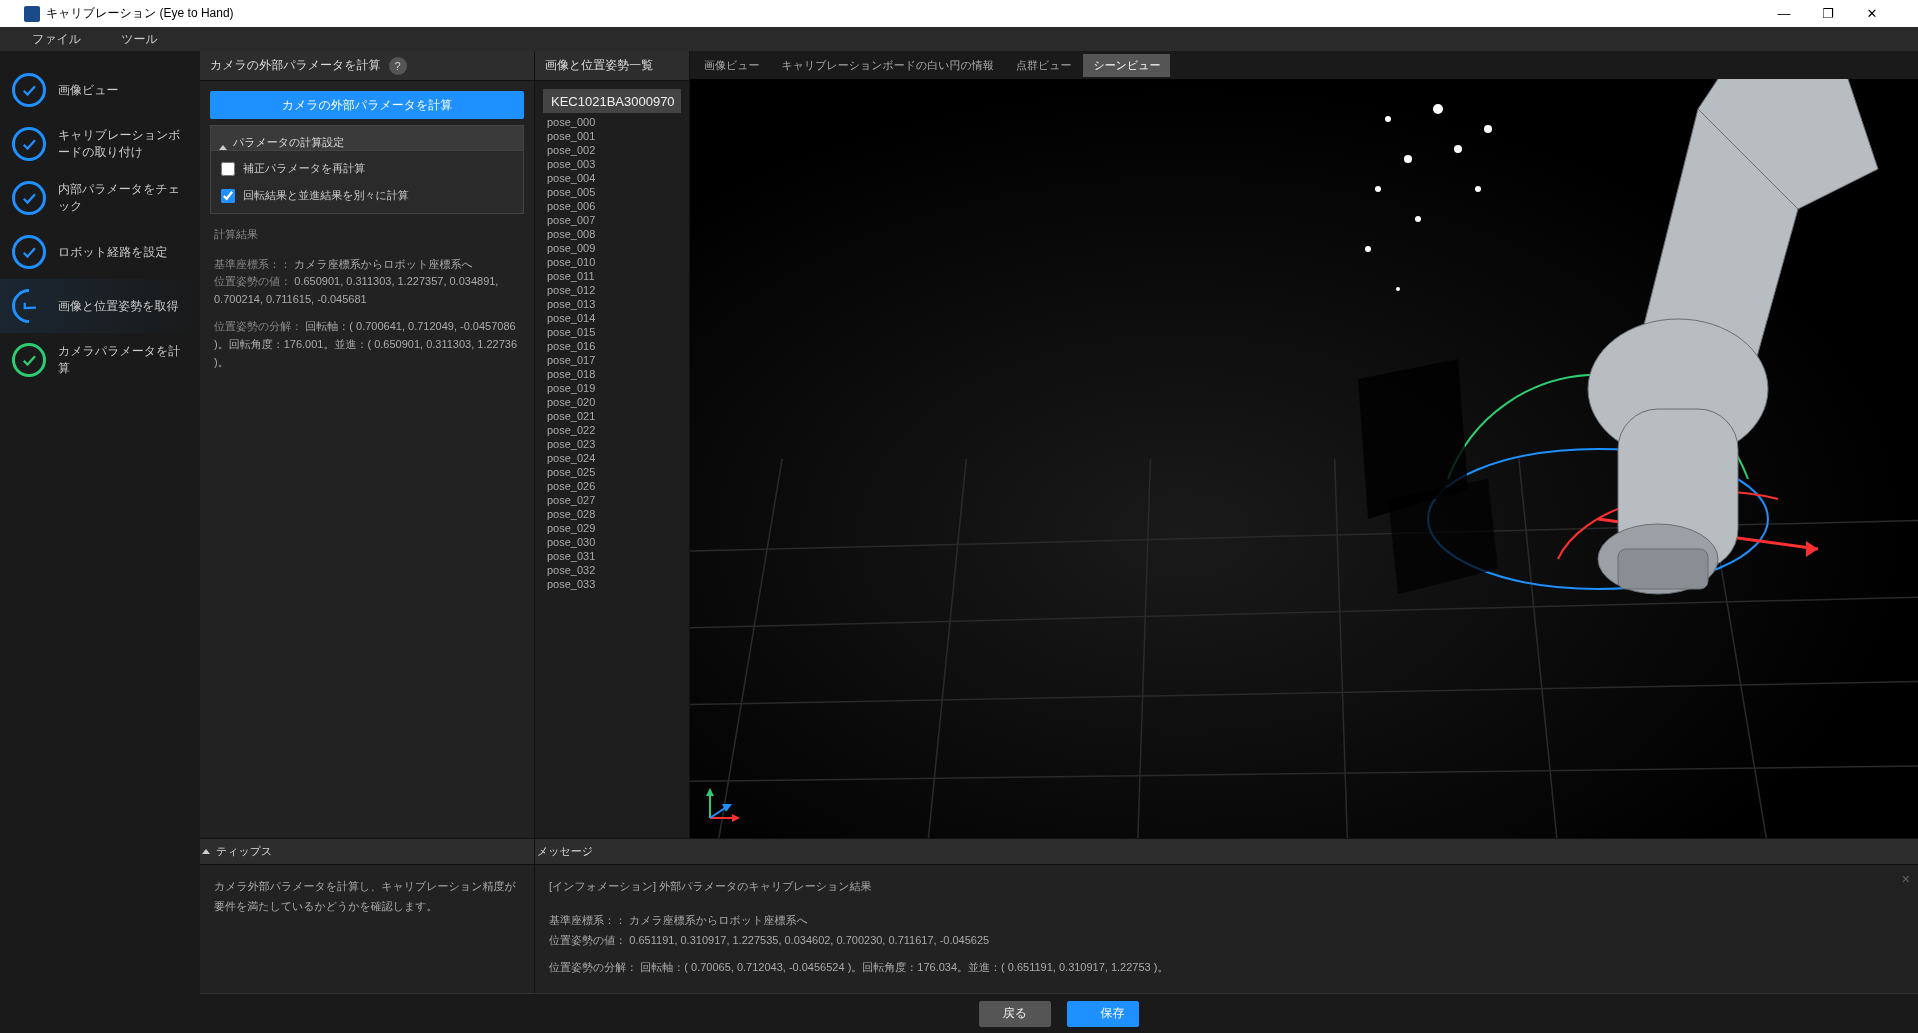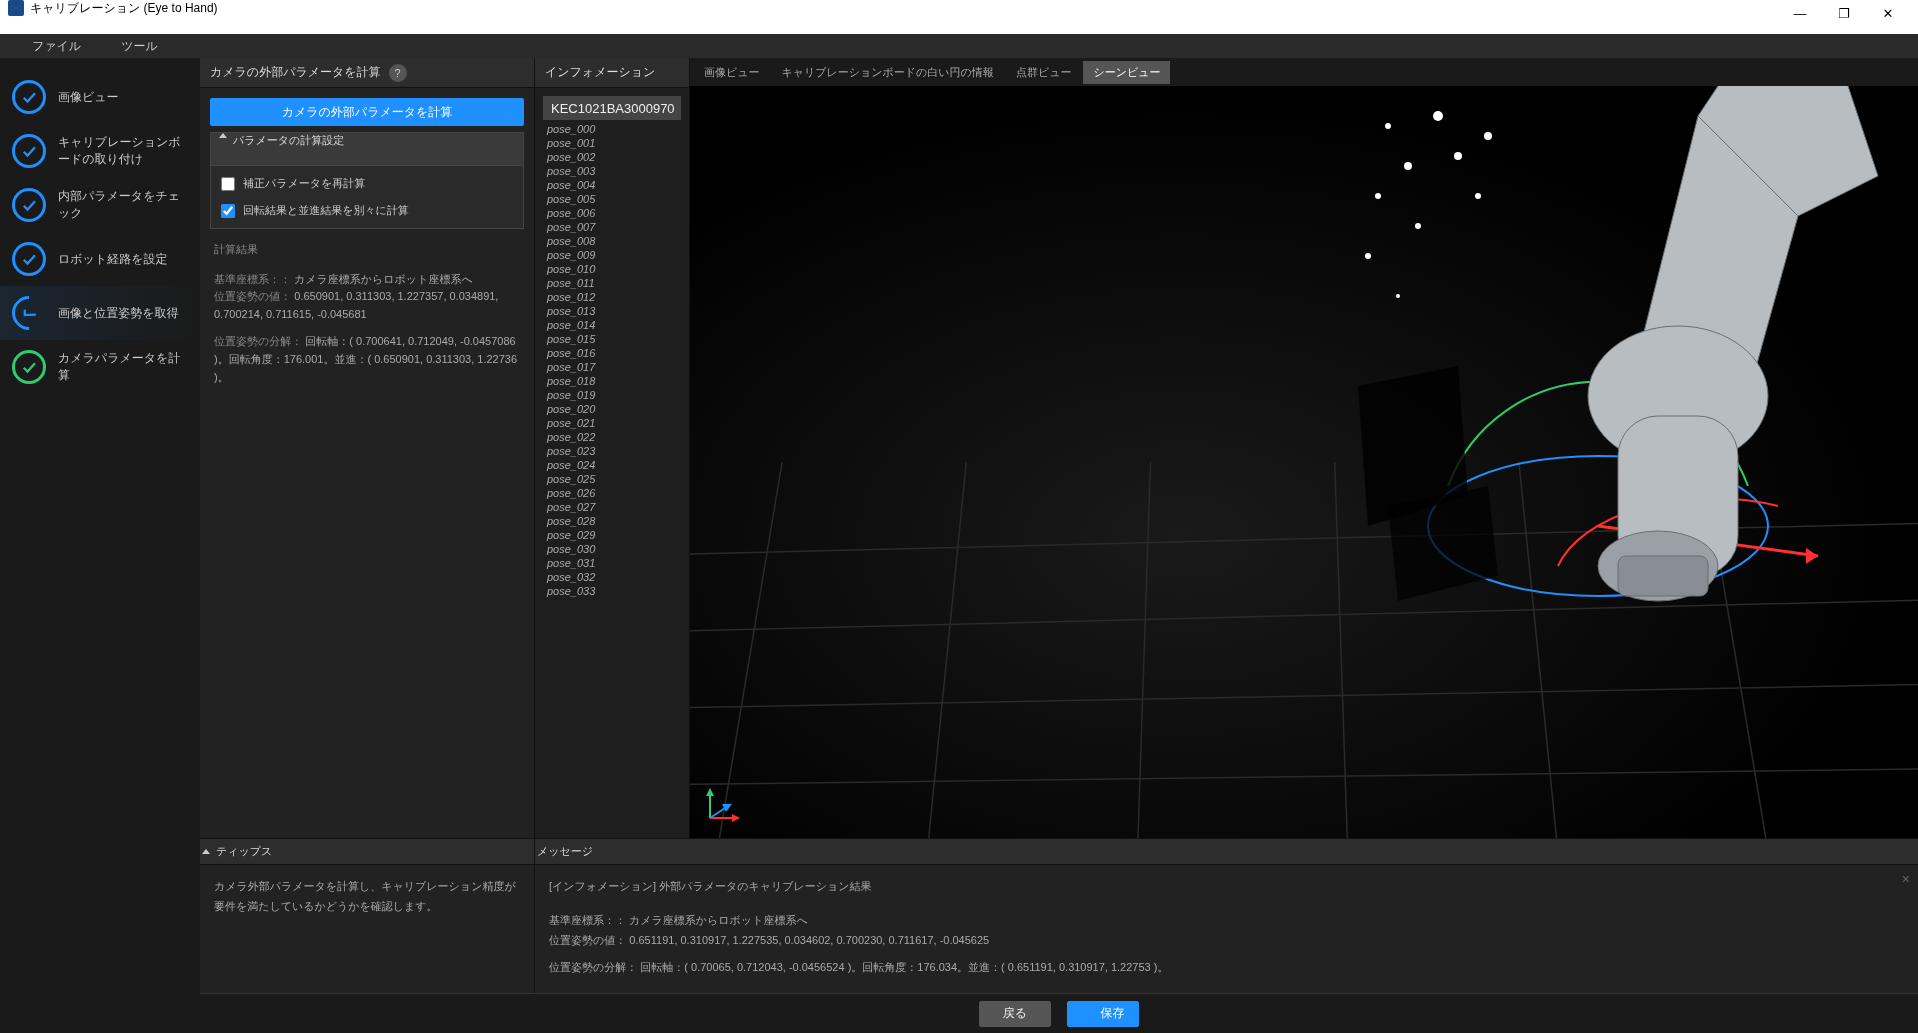--- a/index.html
+++ b/index.html
@@ -1,17 +1,17 @@
 <!DOCTYPE html>
 <html><head>
 <meta charset="utf-8">
 <style>
 * { margin: 0; padding: 0; box-sizing: border-box; font-family: "Meiryo UI", "Segoe UI", sans-serif; }
 body { background: #1a1a1a; color: #ccc; width: 1918px; height: 1033px; overflow: hidden; display: flex; flex-direction: column; }
-.titlebar { background: #fff; color: #000; height: 34px; display: flex; padding: 0 8px; font-size: 12px; }
+.titlebar { background: #fff; color: #000; height: 27px; display: flex; align-items: center; padding: 0 24px; font-size: 12px; }
 .titlebar .icon { width: 16px; height: 16px; background: #1a4a8a; margin-right: 6px; border-radius: 2px; }
 .titlebar .spacer { flex: 1; }
 .titlebar .winbtn { width: 44px; height: 26px; display: flex; align-items: center; justify-content: center; font-size: 13px; cursor: pointer; }
 .menubar { background: #2a2a2a; color: #ccc; height: 24px; display: flex; align-items: center; padding: 0 8px; font-size: 12px; gap: 16px; }
 .menubar span { cursor: pointer; margin-left: 24px; }
 .main { flex: 1; display: flex; min-height: 0; }
 .sidebar { width: 200px; background: #1a1a1a; padding-top: 12px; }
 .step { display: flex; align-items: center; padding: 10px 12px; font-size: 12px; gap: 12px; cursor: pointer; }
 .step .ring { width: 34px; height: 34px; border: 3px solid #1e90ff; border-radius: 50%; display: flex; align-items: center; justify-content: center; flex-shrink: 0; }
 .step.active { background: linear-gradient(to right, rgba(30,144,255,0.1), transparent); }
@@ -19,30 +19,30 @@
 .step.done .ring { border-color: #2ecc71; }
 .step .ring svg { width: 18px; height: 18px; stroke: #1e90ff; }
 .step.done .ring svg { stroke: #2ecc71; }
 .step.partial .ring { border-top-color: transparent; border-right-color: transparent; transform: rotate(45deg); }
 .center { flex: 1; display: flex; flex-direction: column; min-width: 0; }
 .upper { flex: 1; display: flex; min-height: 0; }
 .paramcol { width: 335px; background: #222; display: flex; flex-direction: column; border-right: 1px solid #111; }
 .panelhead { height: 30px; background: #2d2d2d; padding: 0 10px; display: flex; align-items: center; font-size: 12px; color: #ddd; gap: 8px; border-bottom: 1px solid #111; }
 .helpbtn { width: 18px; height: 18px; background: #555; border-radius: 50%; display: flex; align-items: center; justify-content: center; font-size: 11px; color: #ccc; cursor: pointer; }
 .bluebtn { margin: 10px 10px 6px 10px; background: #1e90ff; color: #fff; height: 28px; display: flex; align-items: center; justify-content: center; font-size: 12px; cursor: pointer; border-radius: 2px; }
-.collapsehdr { margin: 0 10px; background: #3a3a3a; height: 34px; display: flex; align-items: flex-start; padding: 0 8px; font-size: 11px; color: #ddd; cursor: pointer; gap: 6px; border: 1px solid #444; }
+.collapsehdr { margin: 0 10px; background: #3a3a3a; height: 26px; display: flex; align-items: flex-end; padding: 0 8px; font-size: 11px; color: #ddd; cursor: pointer; gap: 6px; border: 1px solid #444; }
 .collapsebody { margin: 0 10px; padding: 10px 10px; background: #2a2a2a; border: 1px solid #444; border-top: none; display: flex; flex-direction: column; gap: 12px; font-size: 11px; }
 .chkrow { display: flex; align-items: center; gap: 8px; }
 .chkrow input { width: 14px; height: 14px; accent-color: #1e90ff; }
 .results { flex: 1; padding: 12px 14px; font-size: 11px; color: #888; overflow: auto; line-height: 1.6; }
 .results .label { color: #888; }
 .results .val { color: #aaa; }
 .poselist { width: 155px; background: #1e1e1e; display: flex; flex-direction: column; border-right: 1px solid #111; }
 .posehead { height: 24px; background: #444; color: #eee; font-size: 13px; display: flex; align-items: center; padding: 0 8px; margin: 8px 8px 2px 8px; cursor: pointer; }
-.poses { flex: 1; overflow: auto; padding: 0 8px; font-style: italic; }
+.poses { flex: 1; overflow: auto; padding: 0 8px; }
 .poserow { font-size: 11px; color: #aaa; padding: 1px 4px; cursor: pointer; }
 .view { flex: 1; background: #0369a1; display: flex; flex-direction: column; min-width: 0; }
 .viewtabs { height: 28px; background: #1a1a1a; display: flex; align-items: center; padding: 0 4px; gap: 2px; font-size: 11px; }
 .vtab { padding: 4px 10px; color: #aaa; cursor: pointer; }
 .vtab.active { background: #555; color: #fff; }
 .scene { flex: 1; position: relative; background: radial-gradient(ellipse at 40% 60%, #1a1a1a 0%, #000 70%); overflow: hidden; }
 .robot { position: absolute; right: -50px; top: -30px; width: 650px; height: 650px; }
 .gizmo { position: absolute; left: 12px; bottom: 12px; width: 40px; height: 40px; }
 .floor { position: absolute; left: 0; right: 0; bottom: 0; top: 50%; }
 .lower { height: 155px; display: flex; border-top: 1px solid #111; }
@@ -163,21 +163,21 @@
             <span class="val">0.650901, 0.311303, 1.227357, 0.034891, 0.700214, 0.711615, -0.045681</span>
           </div>
           <div style="margin-top:10px;">
             <span class="label">位置姿勢の分解：</span>
             <span class="val">回転軸：( 0.700641, 0.712049, -0.0457086 )。回転角度：176.001。並進：( 0.650901, 0.311303, 1.22736 )。</span>
           </div>
         </div>
       </div>
 
       <div class="poselist">
-        <div class="panelhead">インフォメーション</div>
+        <div class="panelhead">画像と位置姿勢一覧</div>
         <div class="posehead">KEC1021BA3000970</div>
         <div class="poses" id="poses">
             <div class="poserow">pose_000</div>
             <div class="poserow">pose_001</div>
             <div class="poserow">pose_002</div>
             <div class="poserow">pose_003</div>
             <div class="poserow">pose_004</div>
             <div class="poserow">pose_005</div>
             <div class="poserow">pose_006</div>
             <div class="poserow">pose_007</div>

